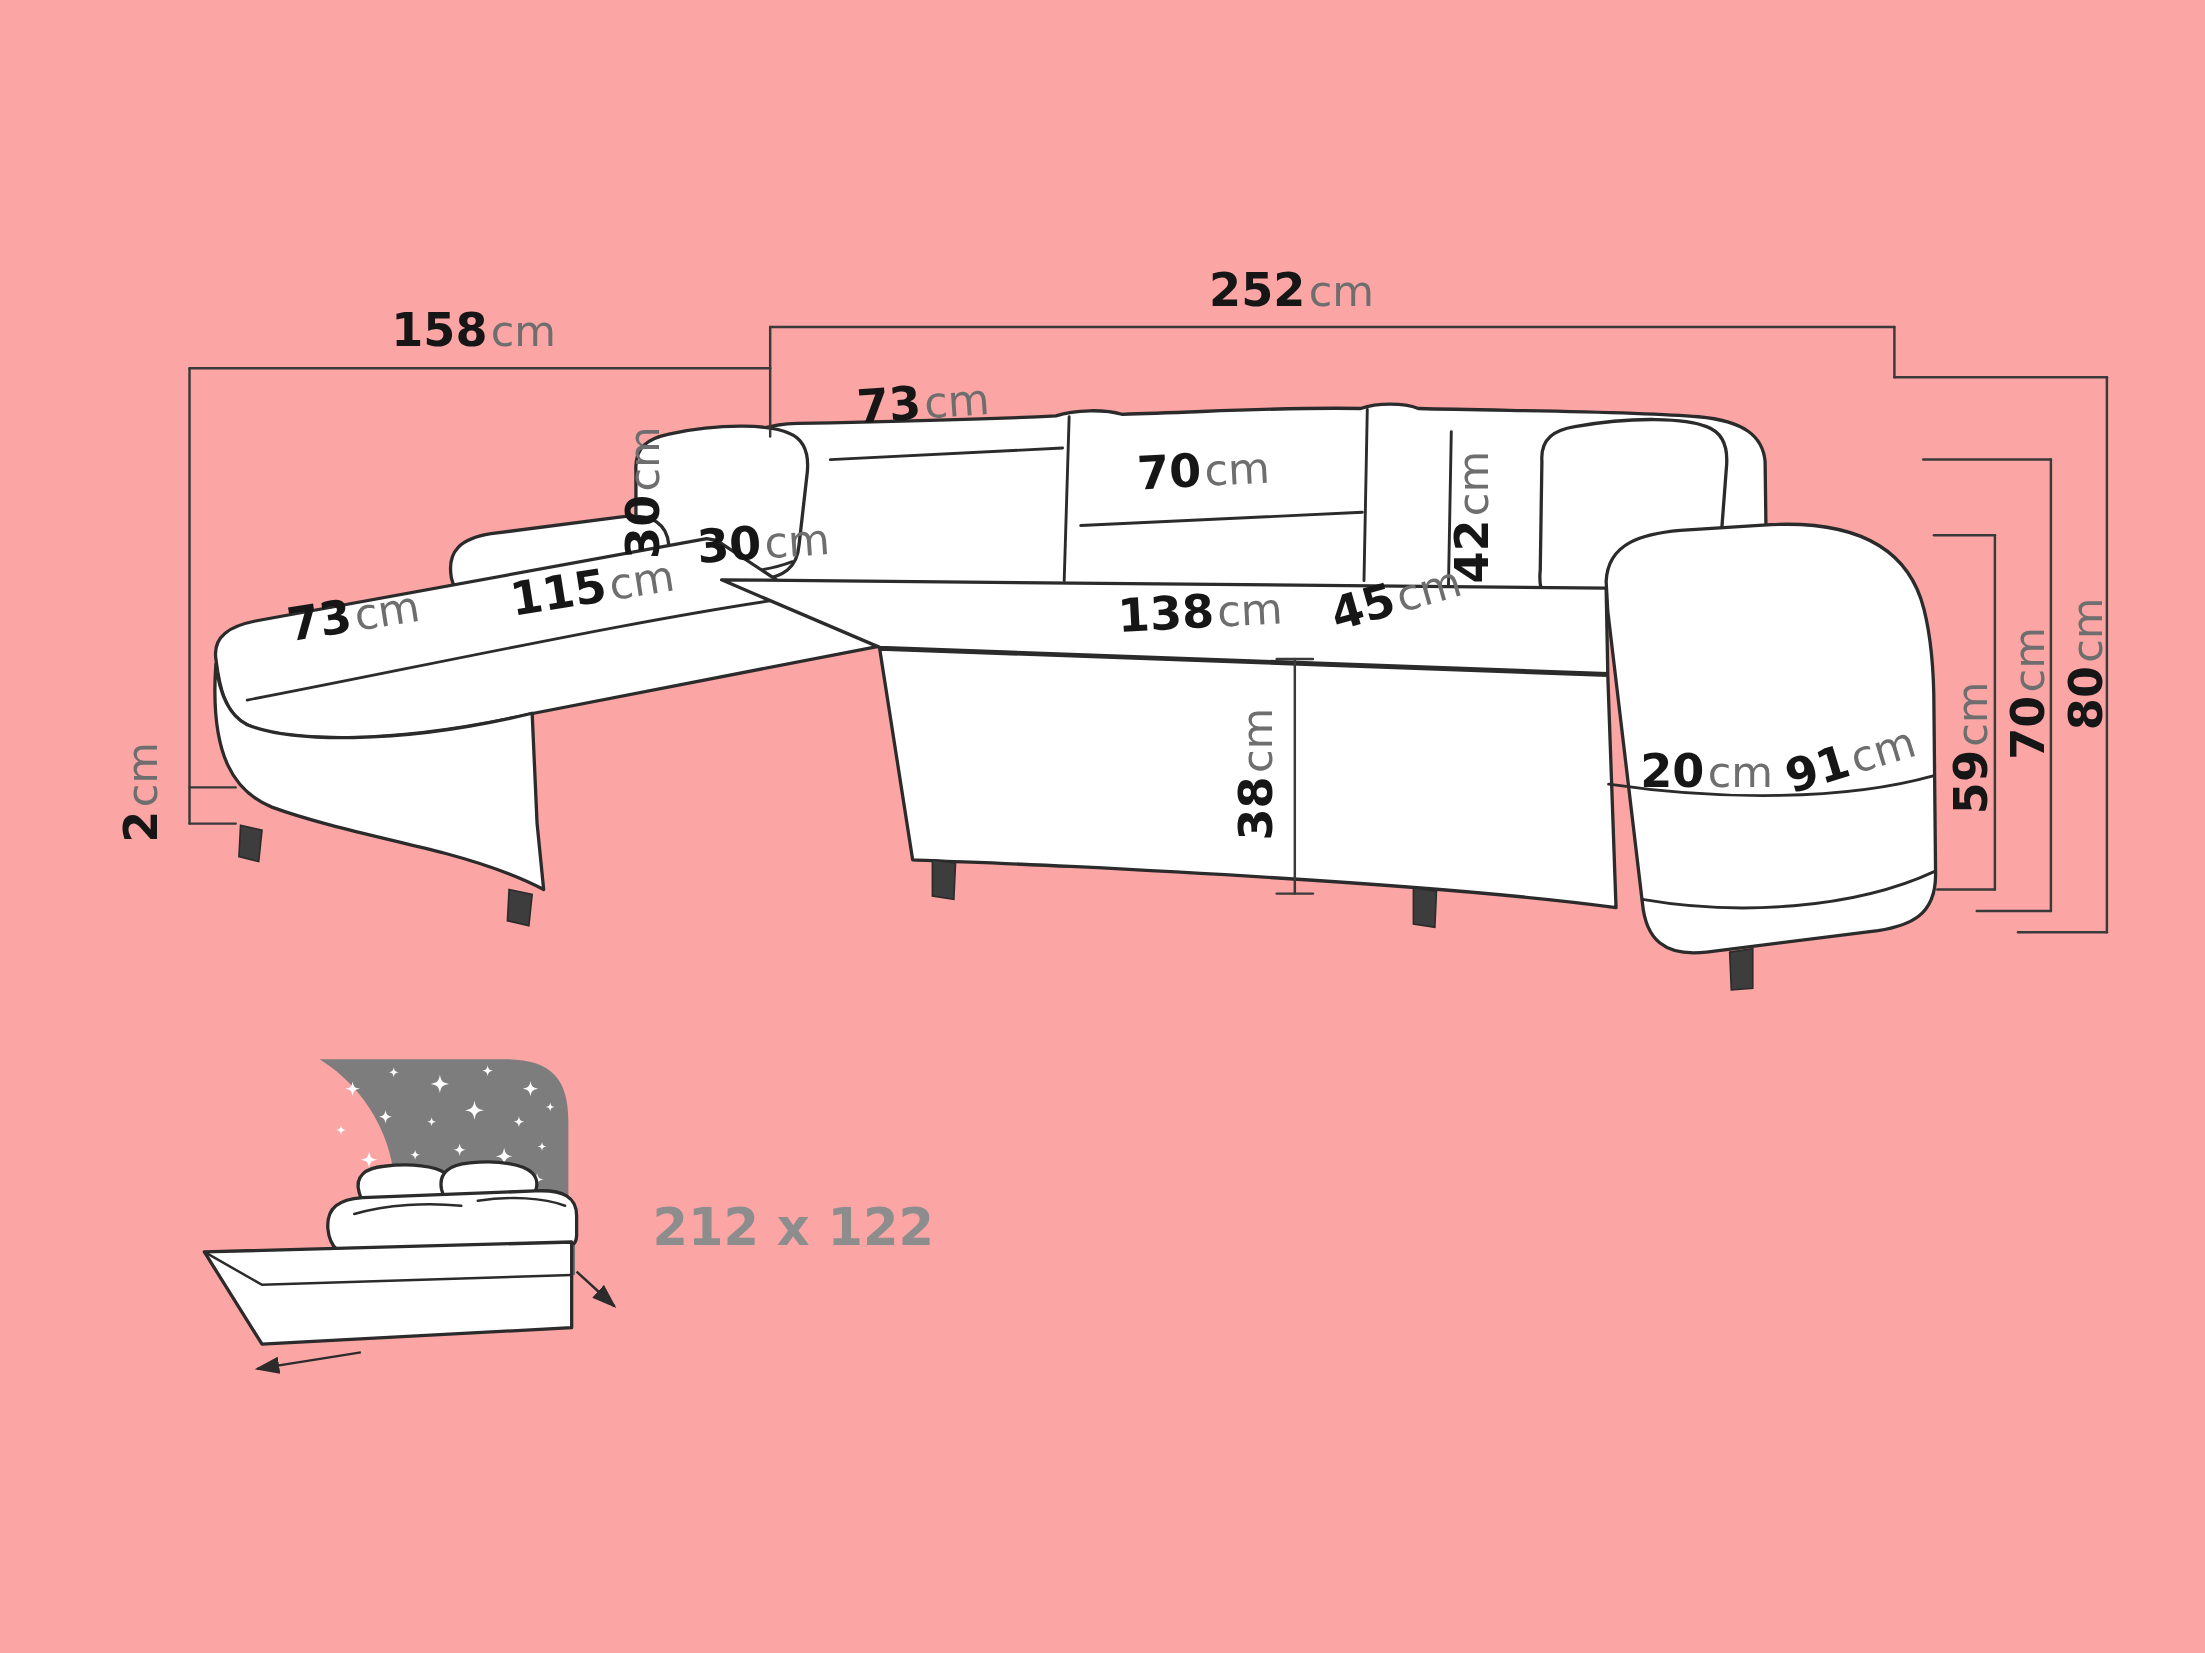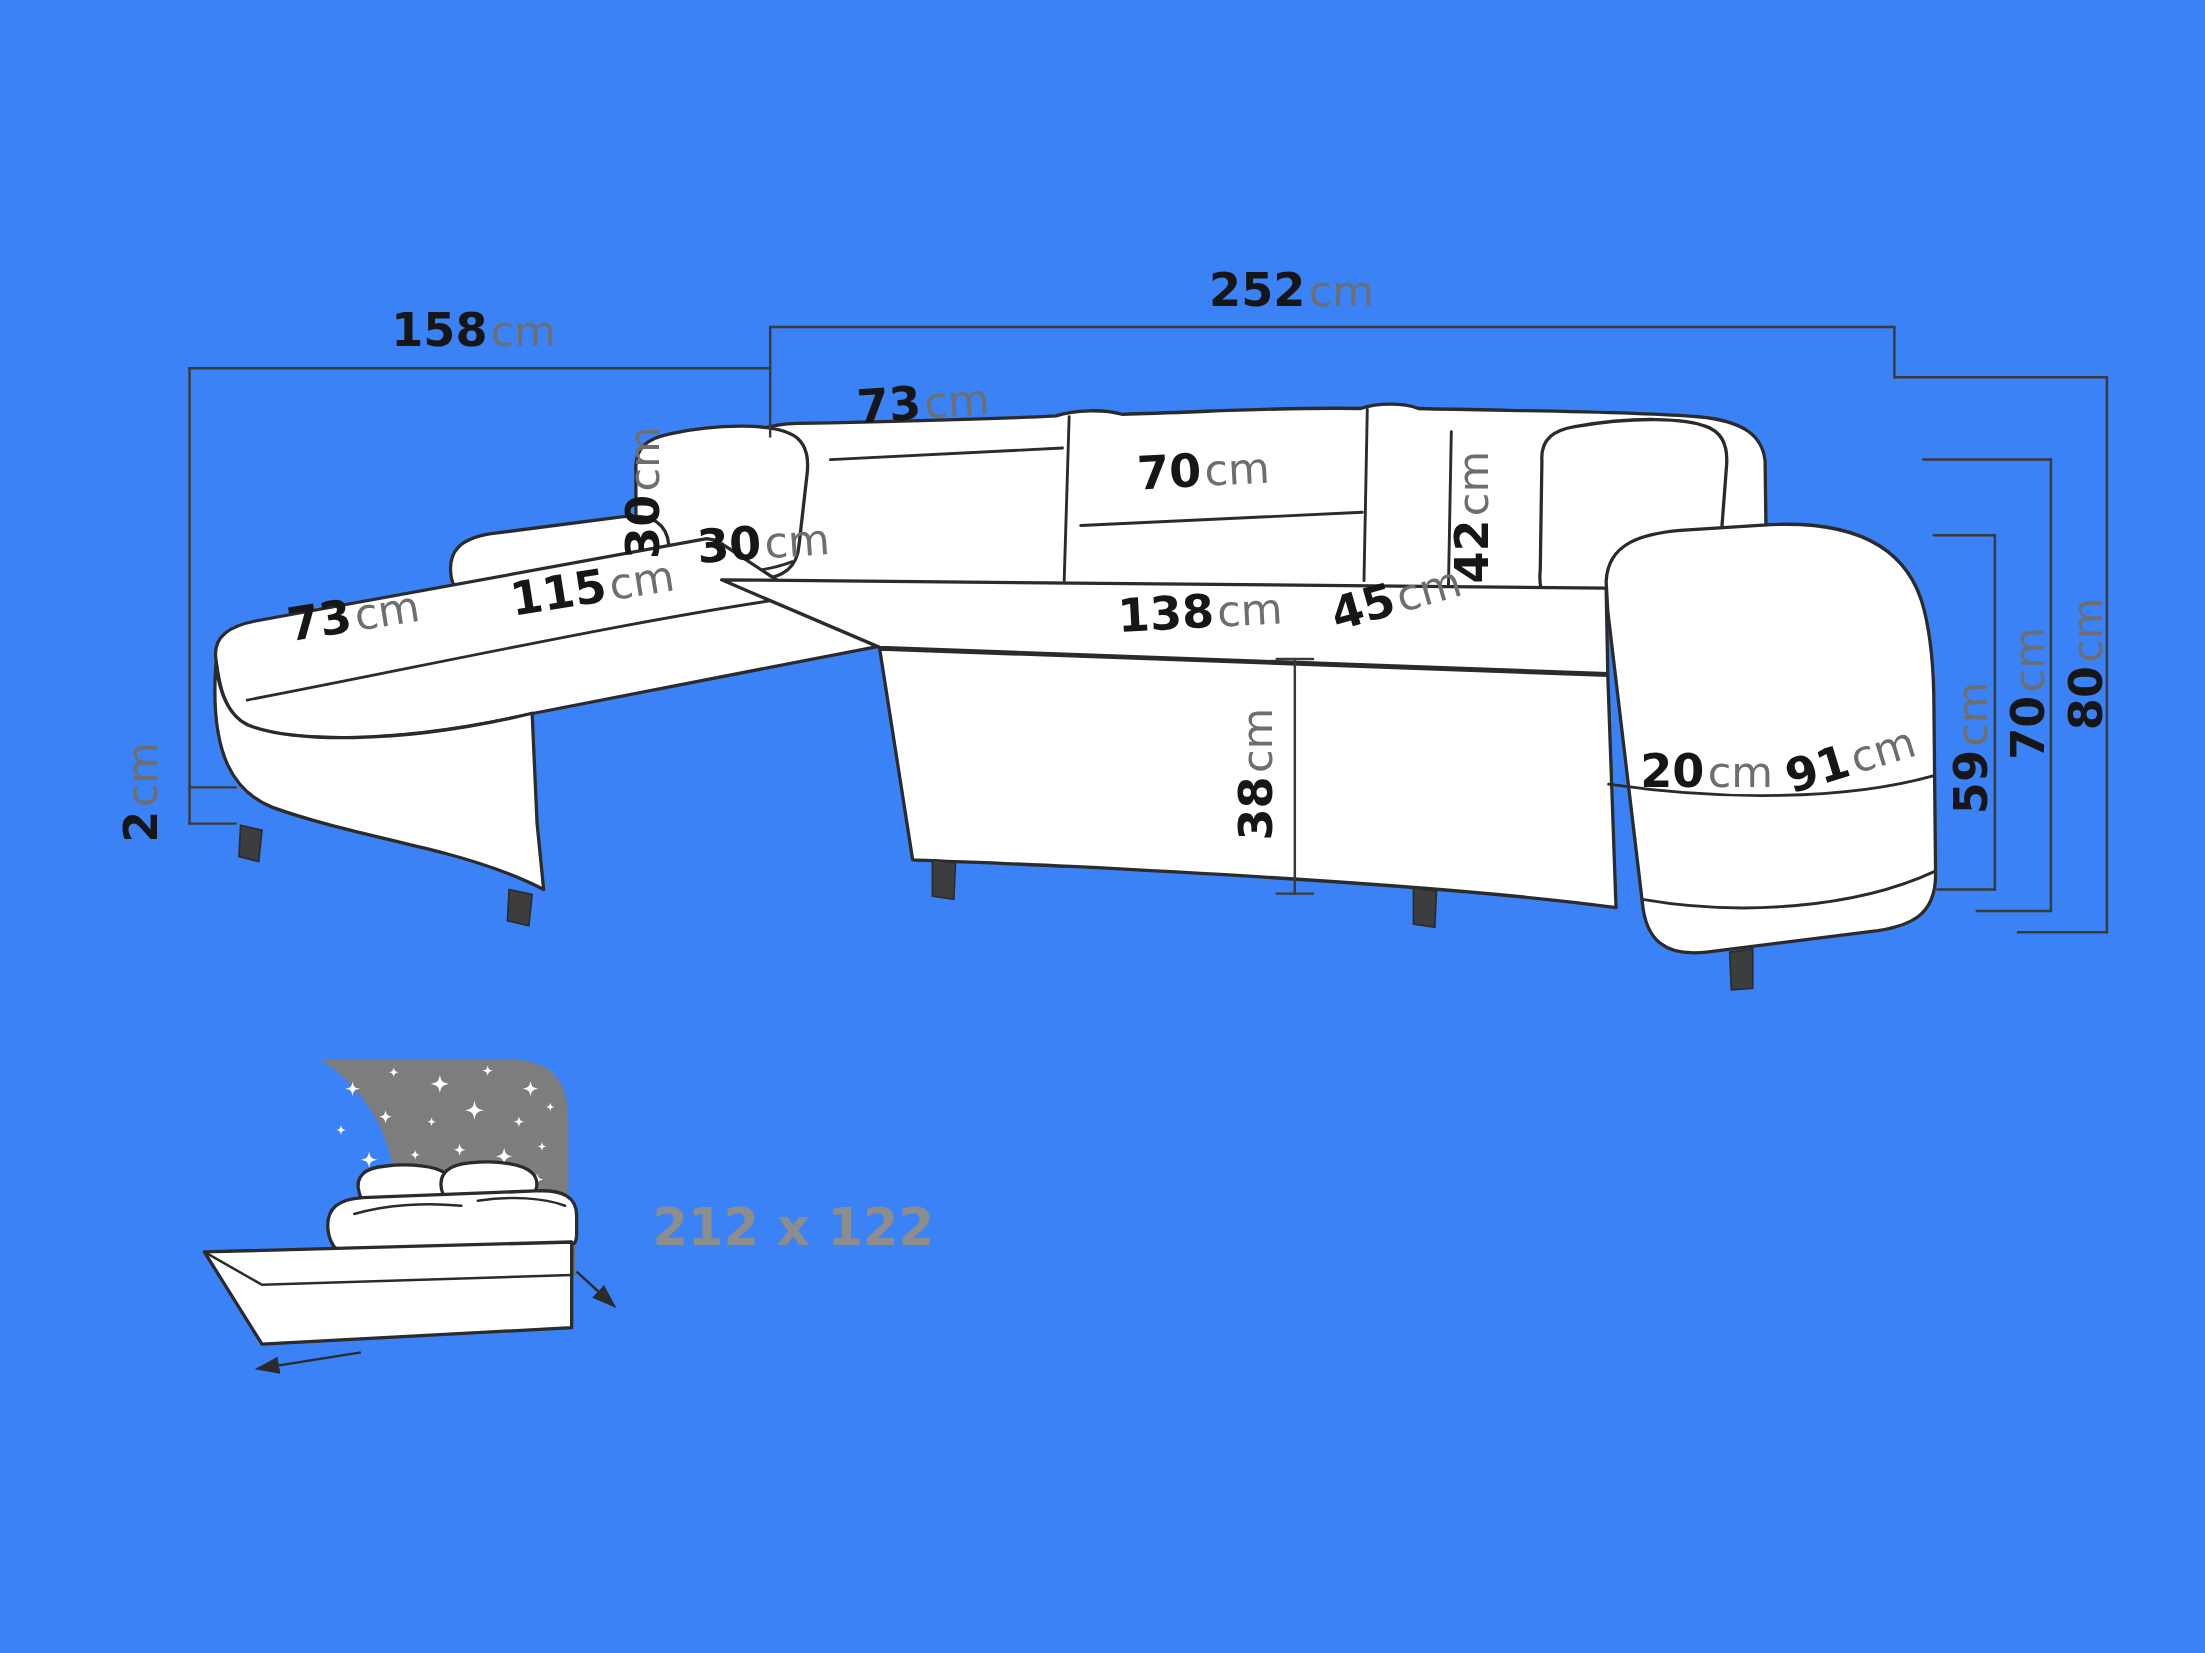--- a/index.html
+++ b/index.html
@@ -1,16 +1,16 @@
 <!DOCTYPE html>
 <html style="font-size:13px"><head>
 <meta charset="utf-8">
 <style>
   html,body{margin:0;padding:0;background:#ffffff;}
-  .stage{position:relative;width:2205px;height:1653px;background:#3b82f6;overflow:hidden;
+  .stage{position:relative;width:2205px;height:1653px;background:#fca5a5;overflow:hidden;
          font-family:"Liberation Sans","DejaVu Sans",sans-serif;}
   svg{display:block;width:100%;height:100%;}
   .sofa{fill:#ffffff;stroke:#2b2b2b;stroke-width:4;stroke-linejoin:round;stroke-linecap:round;}
   .seam{fill:none;stroke:#2b2b2b;stroke-width:3.5;stroke-linecap:round;}
   .dim{fill:none;stroke:#3a3a3a;stroke-width:3;stroke-linecap:round;}
   .leg{fill:#3d3d3d;stroke:#2b2b2b;stroke-width:2;}
   .num{font-family:"DejaVu Sans","Liberation Sans",sans-serif;font-weight:700;font-size:56px;fill:#161616;}
   .unit{font-weight:400;font-size:52px;fill:#6e6e6e;}
   .sleep-label{font-family:"DejaVu Sans","Liberation Sans",sans-serif;font-weight:700;font-size:62px;fill:#8d8d8d;}
   .picto-dark{fill:#7d7d7d;stroke:none;}

